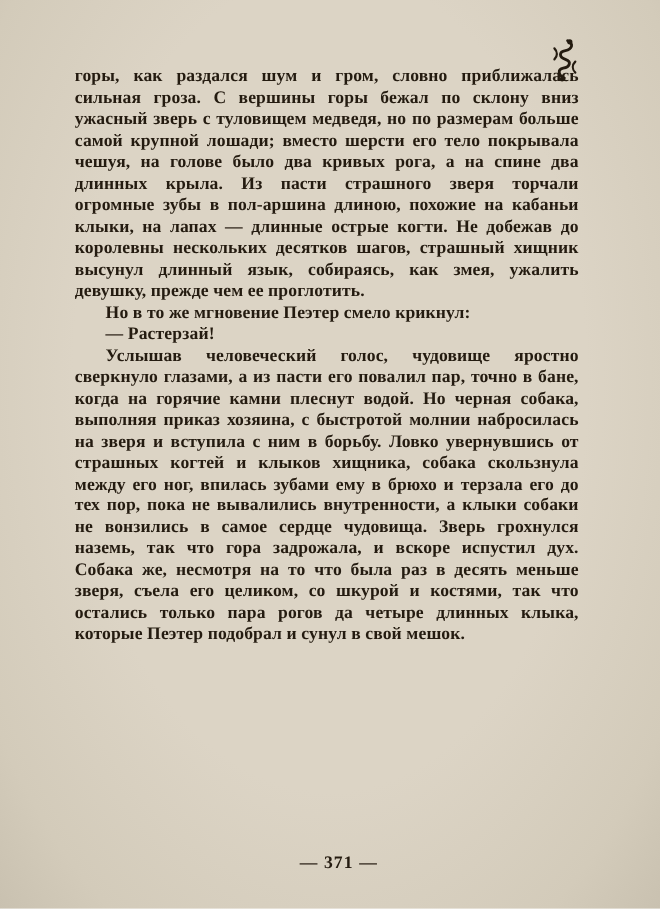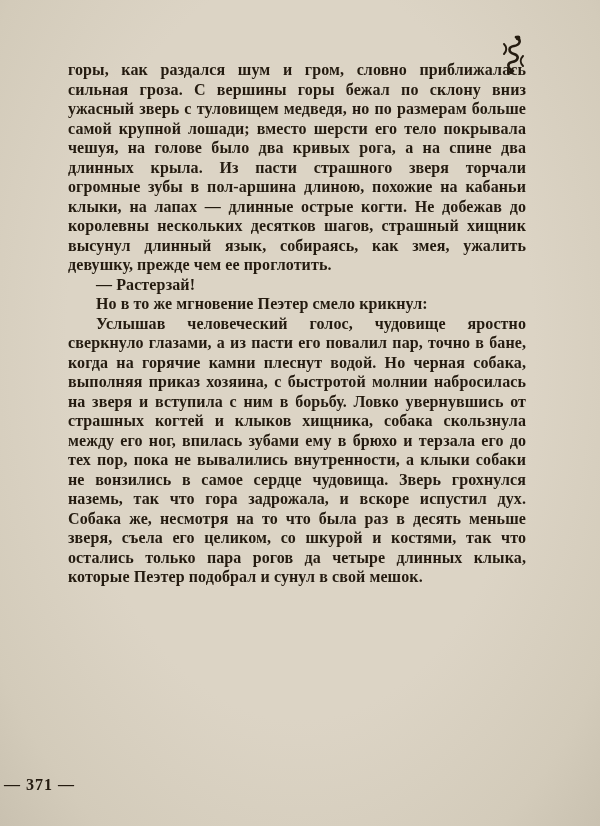--- a/index.html
+++ b/index.html
@@ -25,23 +25,24 @@
   }
   .text-block p {
     margin: 0;
     text-indent: 28px;
   }
   .text-block p.no-indent {
     text-indent: 0;
   }
   .page-number {
     position: absolute;
-    left: 4px;
+    left: 16px;
     right: 0;
     top: 776px;
+    text-align: center;
     font-size: 16px;
     font-weight: bold;
     letter-spacing: 1px;
     color: #241b10;
   }
   .ornament {
     position: absolute;
     left: 496px;
     top: 34px;
     width: 32px;
@@ -60,20 +61,20 @@
       <path d="M20 3 C26 6 24 11 18 12 C12 13 12 18 18 20 C24 22 22 27 16 28 C11 29 11 34 17 37" stroke-width="2.6" stroke-linecap="round"></path>
       <circle cx="22" cy="4" r="2.4" fill="currentColor" stroke="none"></circle>
       <circle cx="15" cy="38" r="2.2" fill="currentColor" stroke="none"></circle>
       <path d="M8 10 C11 13 11 17 8 20" stroke-width="2" stroke-linecap="round"></path>
       <path d="M27 22 C24 25 24 29 27 32" stroke-width="2" stroke-linecap="round"></path>
     </svg>
   </div>
 
   <div class="text-block">
     <p class="no-indent">горы, как раздался шум и гром, словно приближалась сильная гроза. С вершины горы бежал по склону вниз ужасный зверь с туловищем медведя, но по размерам больше самой крупной лошади; вместо шерсти его тело покрывала чешуя, на голове было два кривых рога, а на спине два длинных крыла. Из пасти страшного зверя торчали огромные зубы в пол-аршина длиною, похожие на кабаньи клыки, на лапах — длинные острые когти. Не добежав до королевны нескольких десятков шагов, страшный хищник высунул длинный язык, собираясь, как змея, ужалить девушку, прежде чем ее проглотить.</p>
+    <p>Но в то же мгновение Пеэтер смело крикнул:</p>
     <p>— Растерзай!</p>
-    <p>Но в то же мгновение Пеэтер смело крикнул:</p>
     <p>Услышав человеческий голос, чудовище яростно сверкнуло глазами, а из пасти его повалил пар, точно в бане, когда на горячие камни плеснут водой. Но черная собака, выполняя приказ хозяина, с быстротой молнии набросилась на зверя и вступила с ним в борьбу. Ловко увернувшись от страшных когтей и клыков хищника, собака скользнула между его ног, впилась зубами ему в брюхо и терзала его до тех пор, пока не вывалились внутренности, а клыки собаки не вонзились в самое сердце чудовища. Зверь грохнулся наземь, так что гора задрожала, и вскоре испустил дух. Собака же, несмотря на то что была раз в десять меньше зверя, съела его целиком, со шкурой и костями, так что остались только пара рогов да четыре длинных клыка, которые Пеэтер подобрал и сунул в свой мешок.</p>
   </div>
 
   <div class="page-number">— 371 —</div>
 
 </div>
 
 </body></html>

